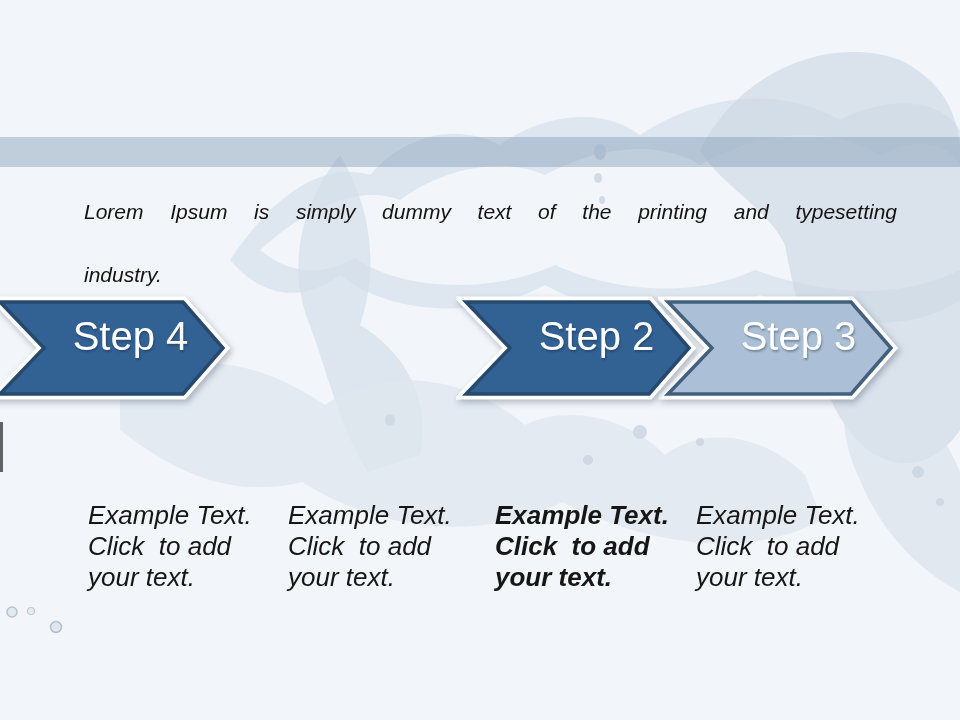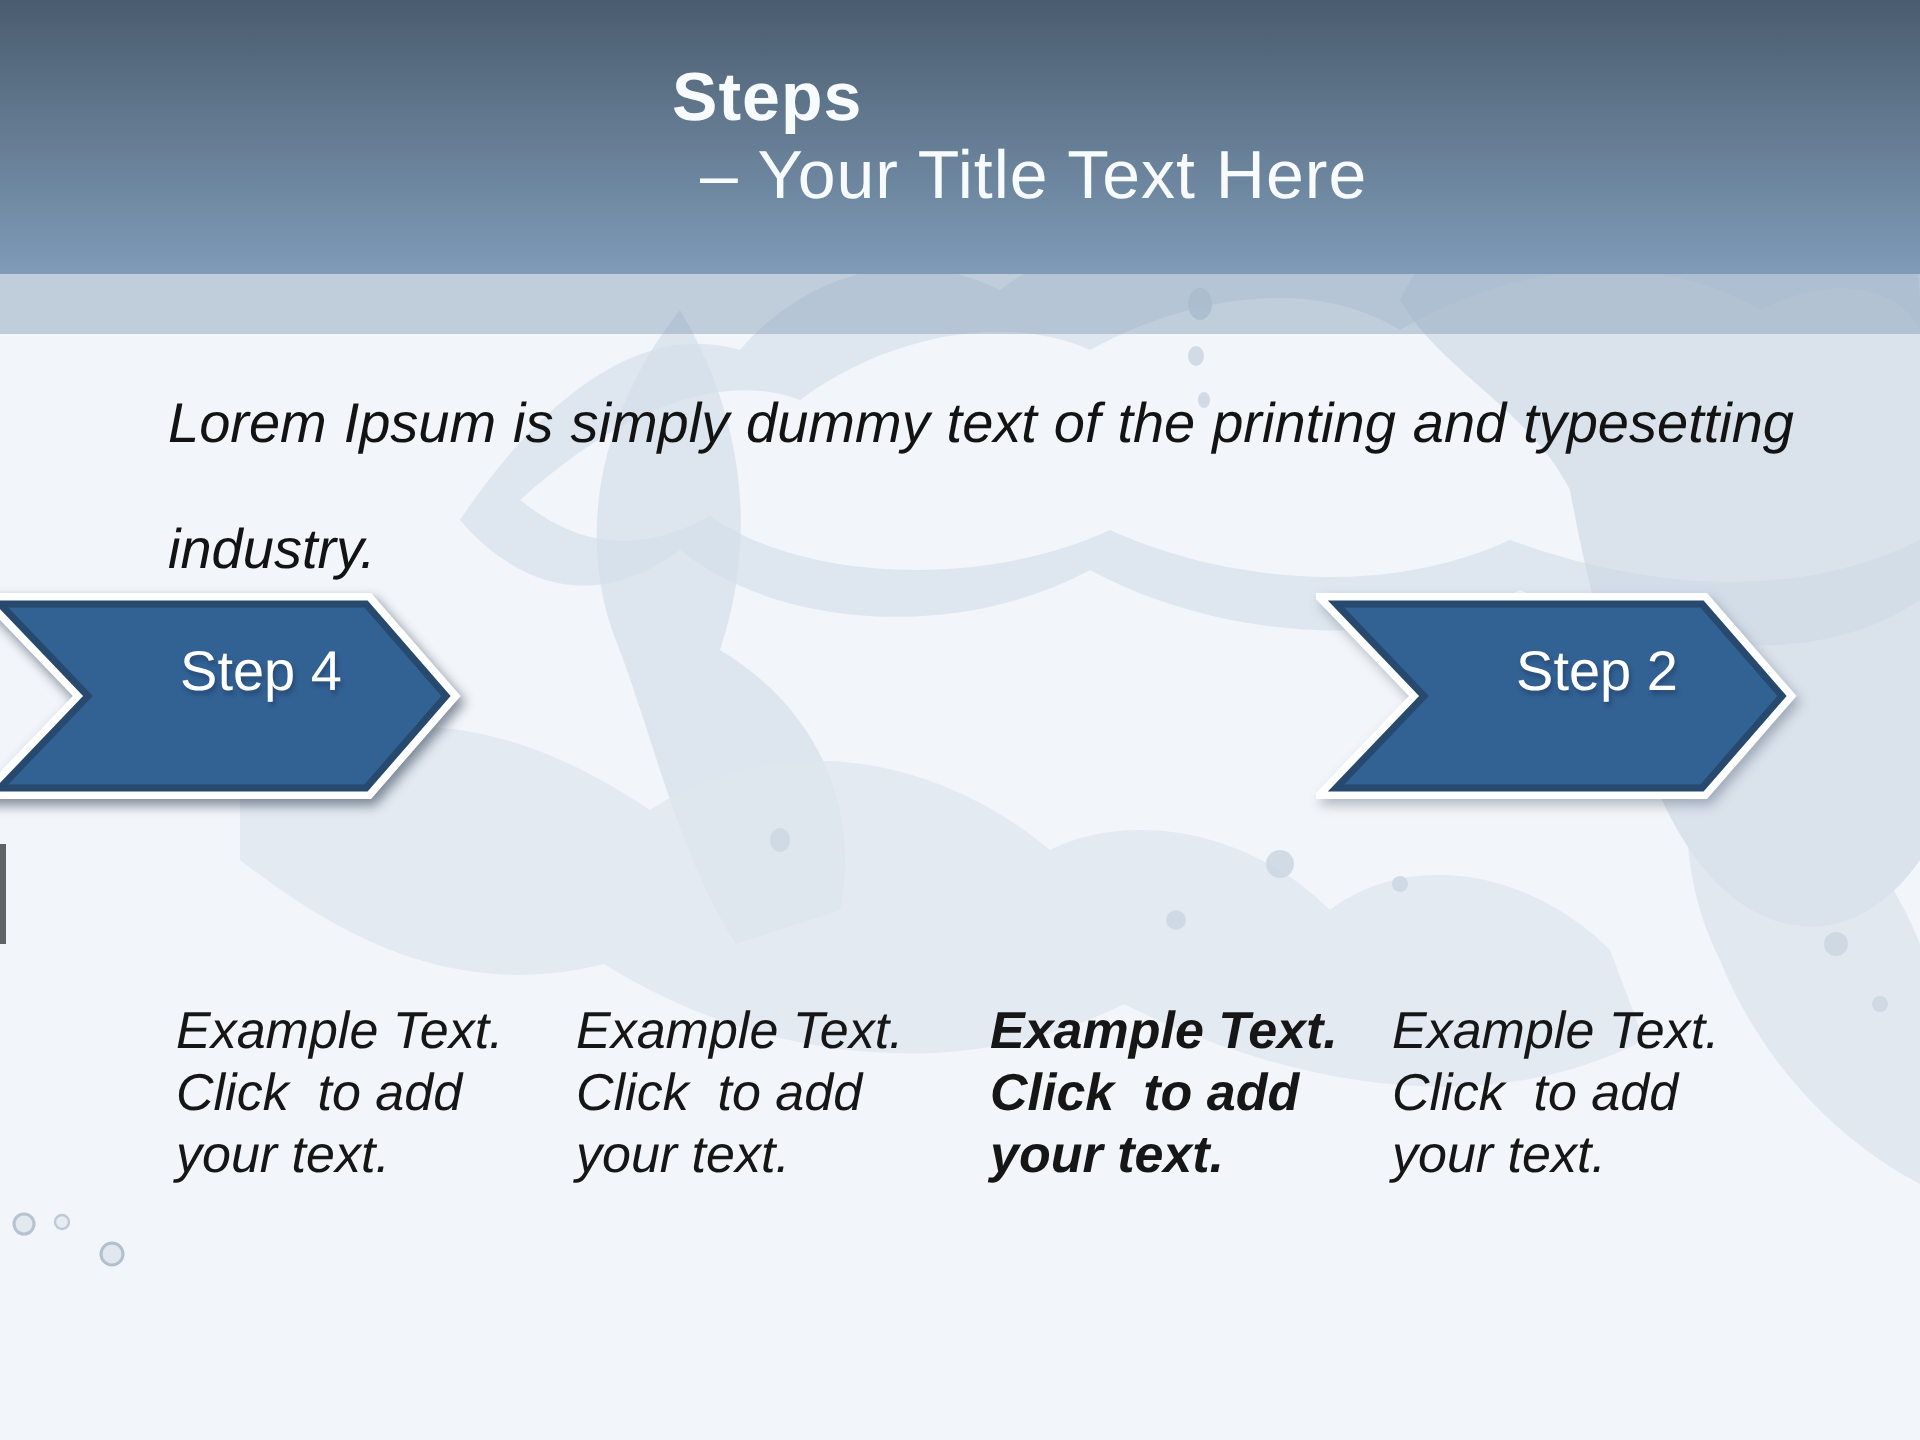--- a/index.html
+++ b/index.html
@@ -29,21 +29,21 @@
   .title .rest { font-weight: 400; margin-left: 14px; }
 
   .accent-band {
     position: absolute; left: 0; top: 137px; width: 960px; height: 30px;
     background: rgba(124, 150, 178, 0.42);
   }
 
   
   .intro {
     position: absolute; left: 84px; top: 194px; width: 813px;
-    font-style: italic; font-size: 28px; line-height: 35px; color: #131313;
+    font-style: italic; font-size: 21px; line-height: 35px; color: #131313;
   }
   .intro .l1 { text-align: justify; text-align-last: justify; }
   .intro .l2 { text-align: left; margin-top: 28px; }
 
   
   .chevron {
     position: absolute; top: 302px; width: 223px; height: 92px;
   }
   .chevron:nth-of-type(1) { left: 62px;  z-index: 9; }
   .chevron:nth-of-type(2) { left: 264px; z-index: 8; }
@@ -53,21 +53,21 @@
     position: absolute; left: -10px; top: -10px;
     filter: drop-shadow(2px 3px 3px rgba(25, 42, 66, 0.30));
   }
   .chevron polygon.outer { fill: #ffffff; stroke: #ffffff; stroke-width: 11; stroke-linejoin: miter; }
   .chevron polygon.inner { fill: #326194; stroke: #27496e; stroke-width: 3.5; stroke-linejoin: miter; }
   .chevron.highlighted polygon.inner { fill: #abc0d6; stroke: #42607e; }
   .step-label {
     position: absolute; left: 0; top: 0; width: 223px; height: 68px;
     display: flex; align-items: center; justify-content: center;
     padding-left: 38px; box-sizing: border-box;
-    font-size: 28px; color: #ffffff;
+    font-size: 40px; color: #ffffff;
     text-shadow: 1px 2px 2px rgba(20, 35, 60, 0.35);
   }
 
   
   .connector {
     position: absolute; top: 422px; width: 3px; height: 50px; background: #5f6366;
   }
   .connector:nth-of-type(1) { left: 167px; }
   .connector:nth-of-type(2) { left: 367px; }
   .connector:nth-of-type(3) { left: 569px; }
@@ -128,26 +128,20 @@
       <ellipse cx="390" cy="420" rx="5" ry="6"></ellipse>
     </g>
 
     <g>
       <circle cx="12" cy="612" r="5" fill="#e3e9f0" stroke="#b6c2cf" stroke-width="1.5"></circle>
       <circle cx="31" cy="611" r="3.5" fill="#e7ecf2" stroke="#bfcad6" stroke-width="1.2"></circle>
       <circle cx="56" cy="627" r="5.5" fill="#e0e7ee" stroke="#b2bfcd" stroke-width="1.5"></circle>
     </g>
   </svg>
 
-  <div class="header">
-    <div class="title">
-      <span class="kw">Steps</span>
-      <span class="rest">– Your Title Text Here</span>
-    </div>
-  </div>
   <div class="accent-band"></div>
 
   <div class="intro">
     <div class="l1">Lorem Ipsum is simply dummy text of the printing and typesetting</div>
     <div class="l2">industry.</div>
   </div>
 
   <div class="chevron">
     <svg viewBox="-10 -10 243 112" width="243" height="112">
       <polygon class="outer" points="0,0 183,0 223,46 183,92 0,92 44,46"></polygon>

